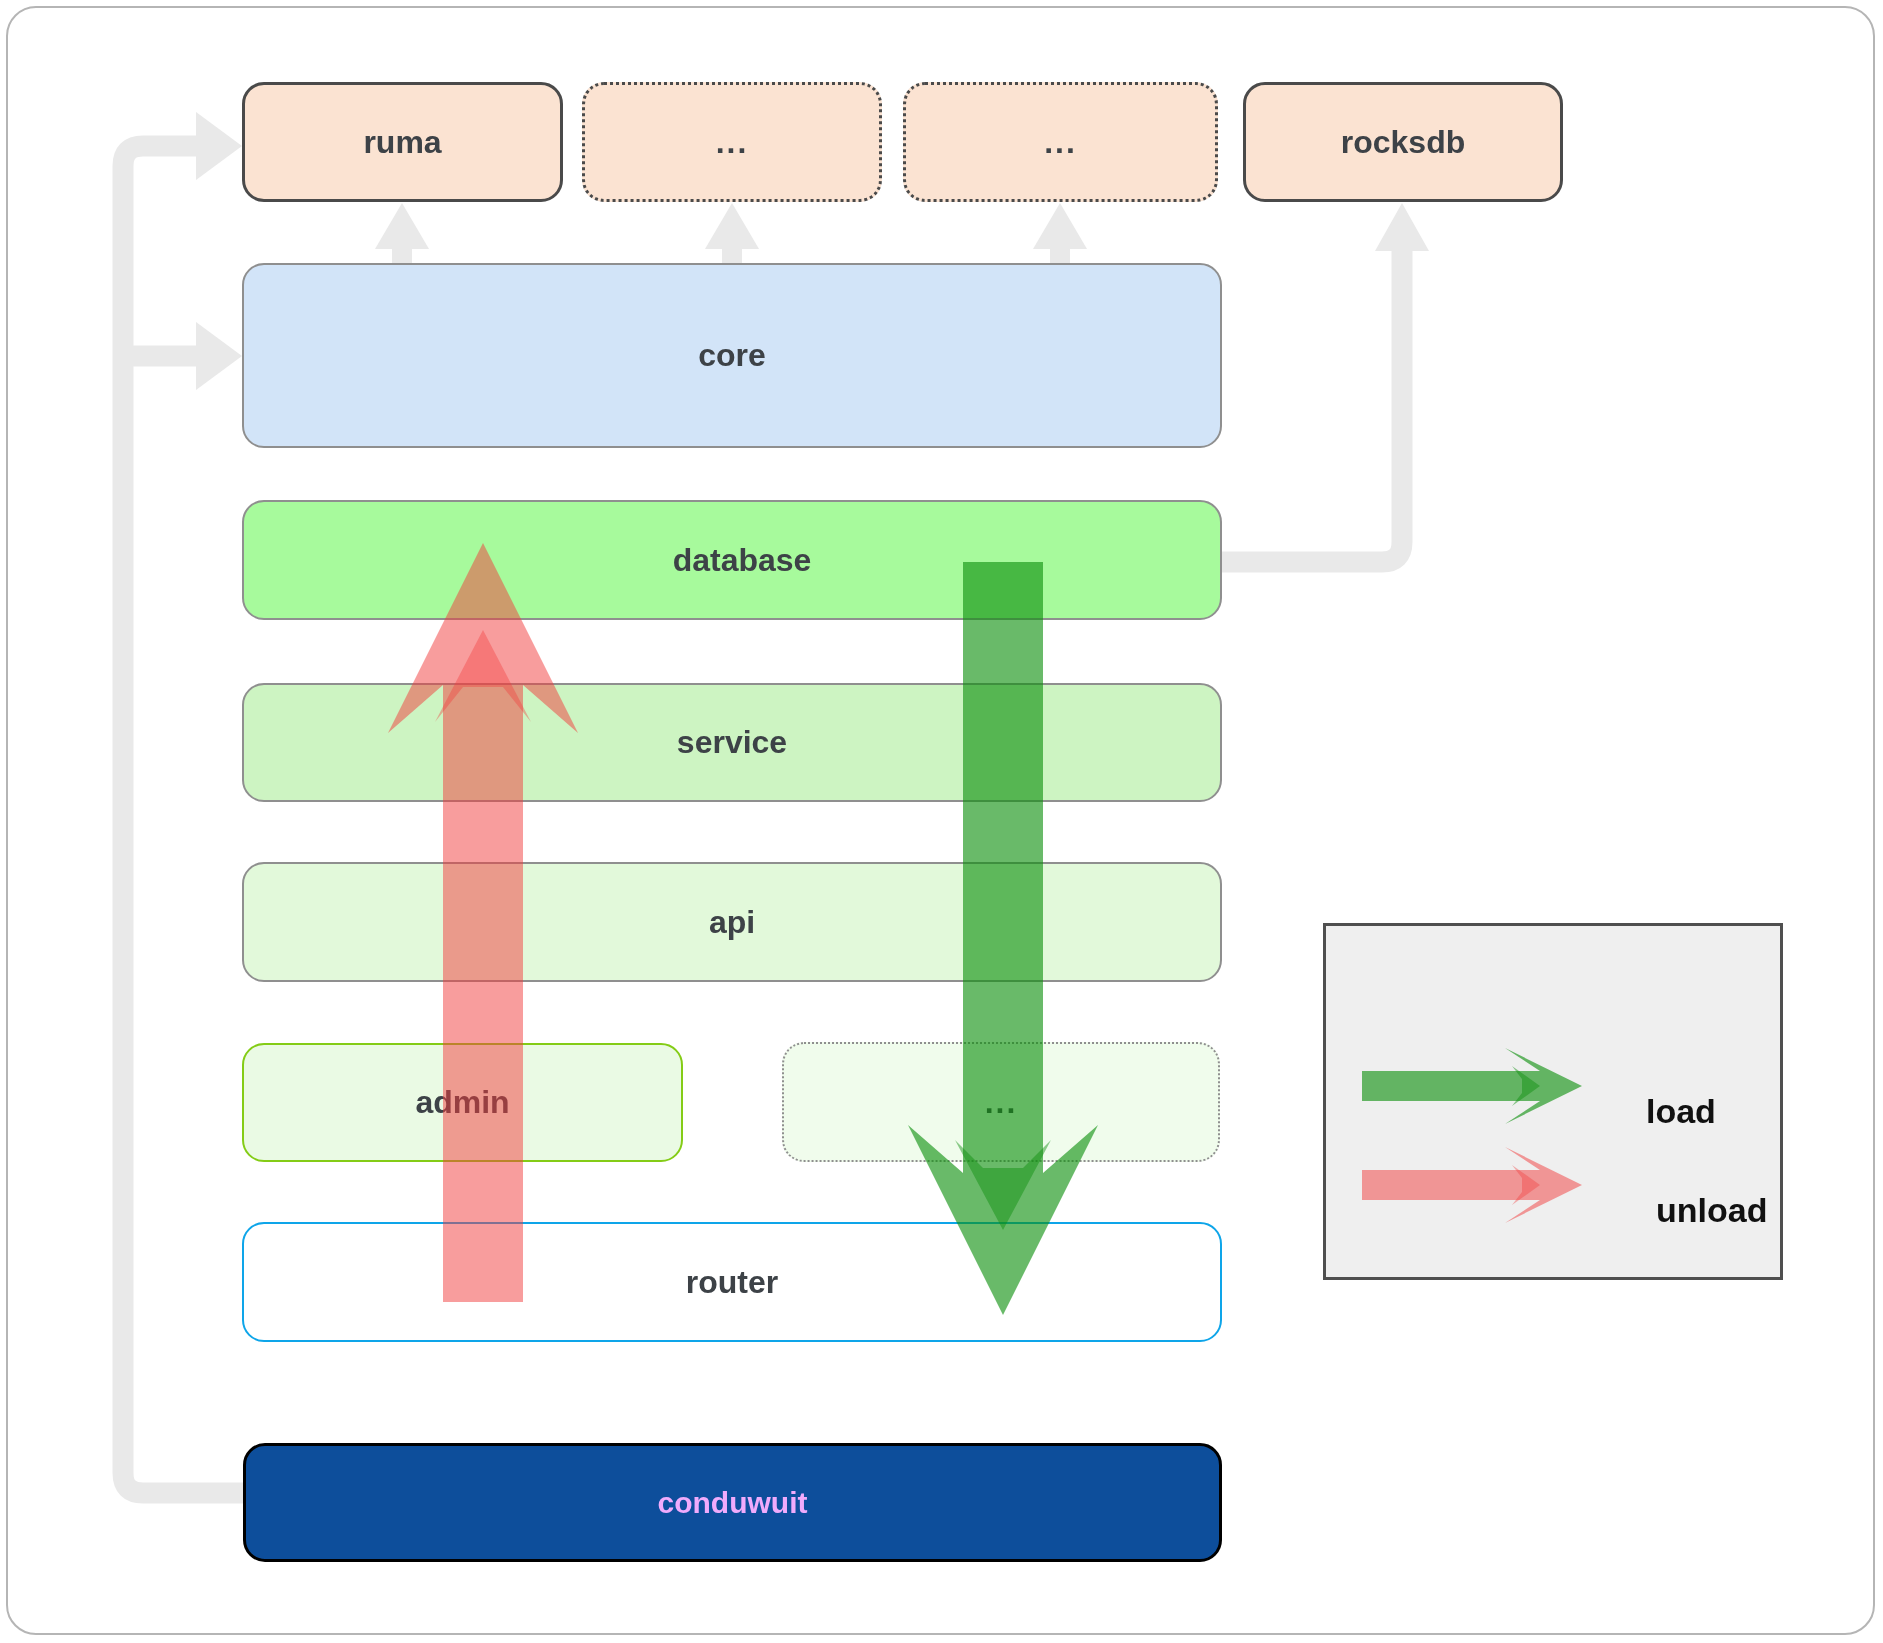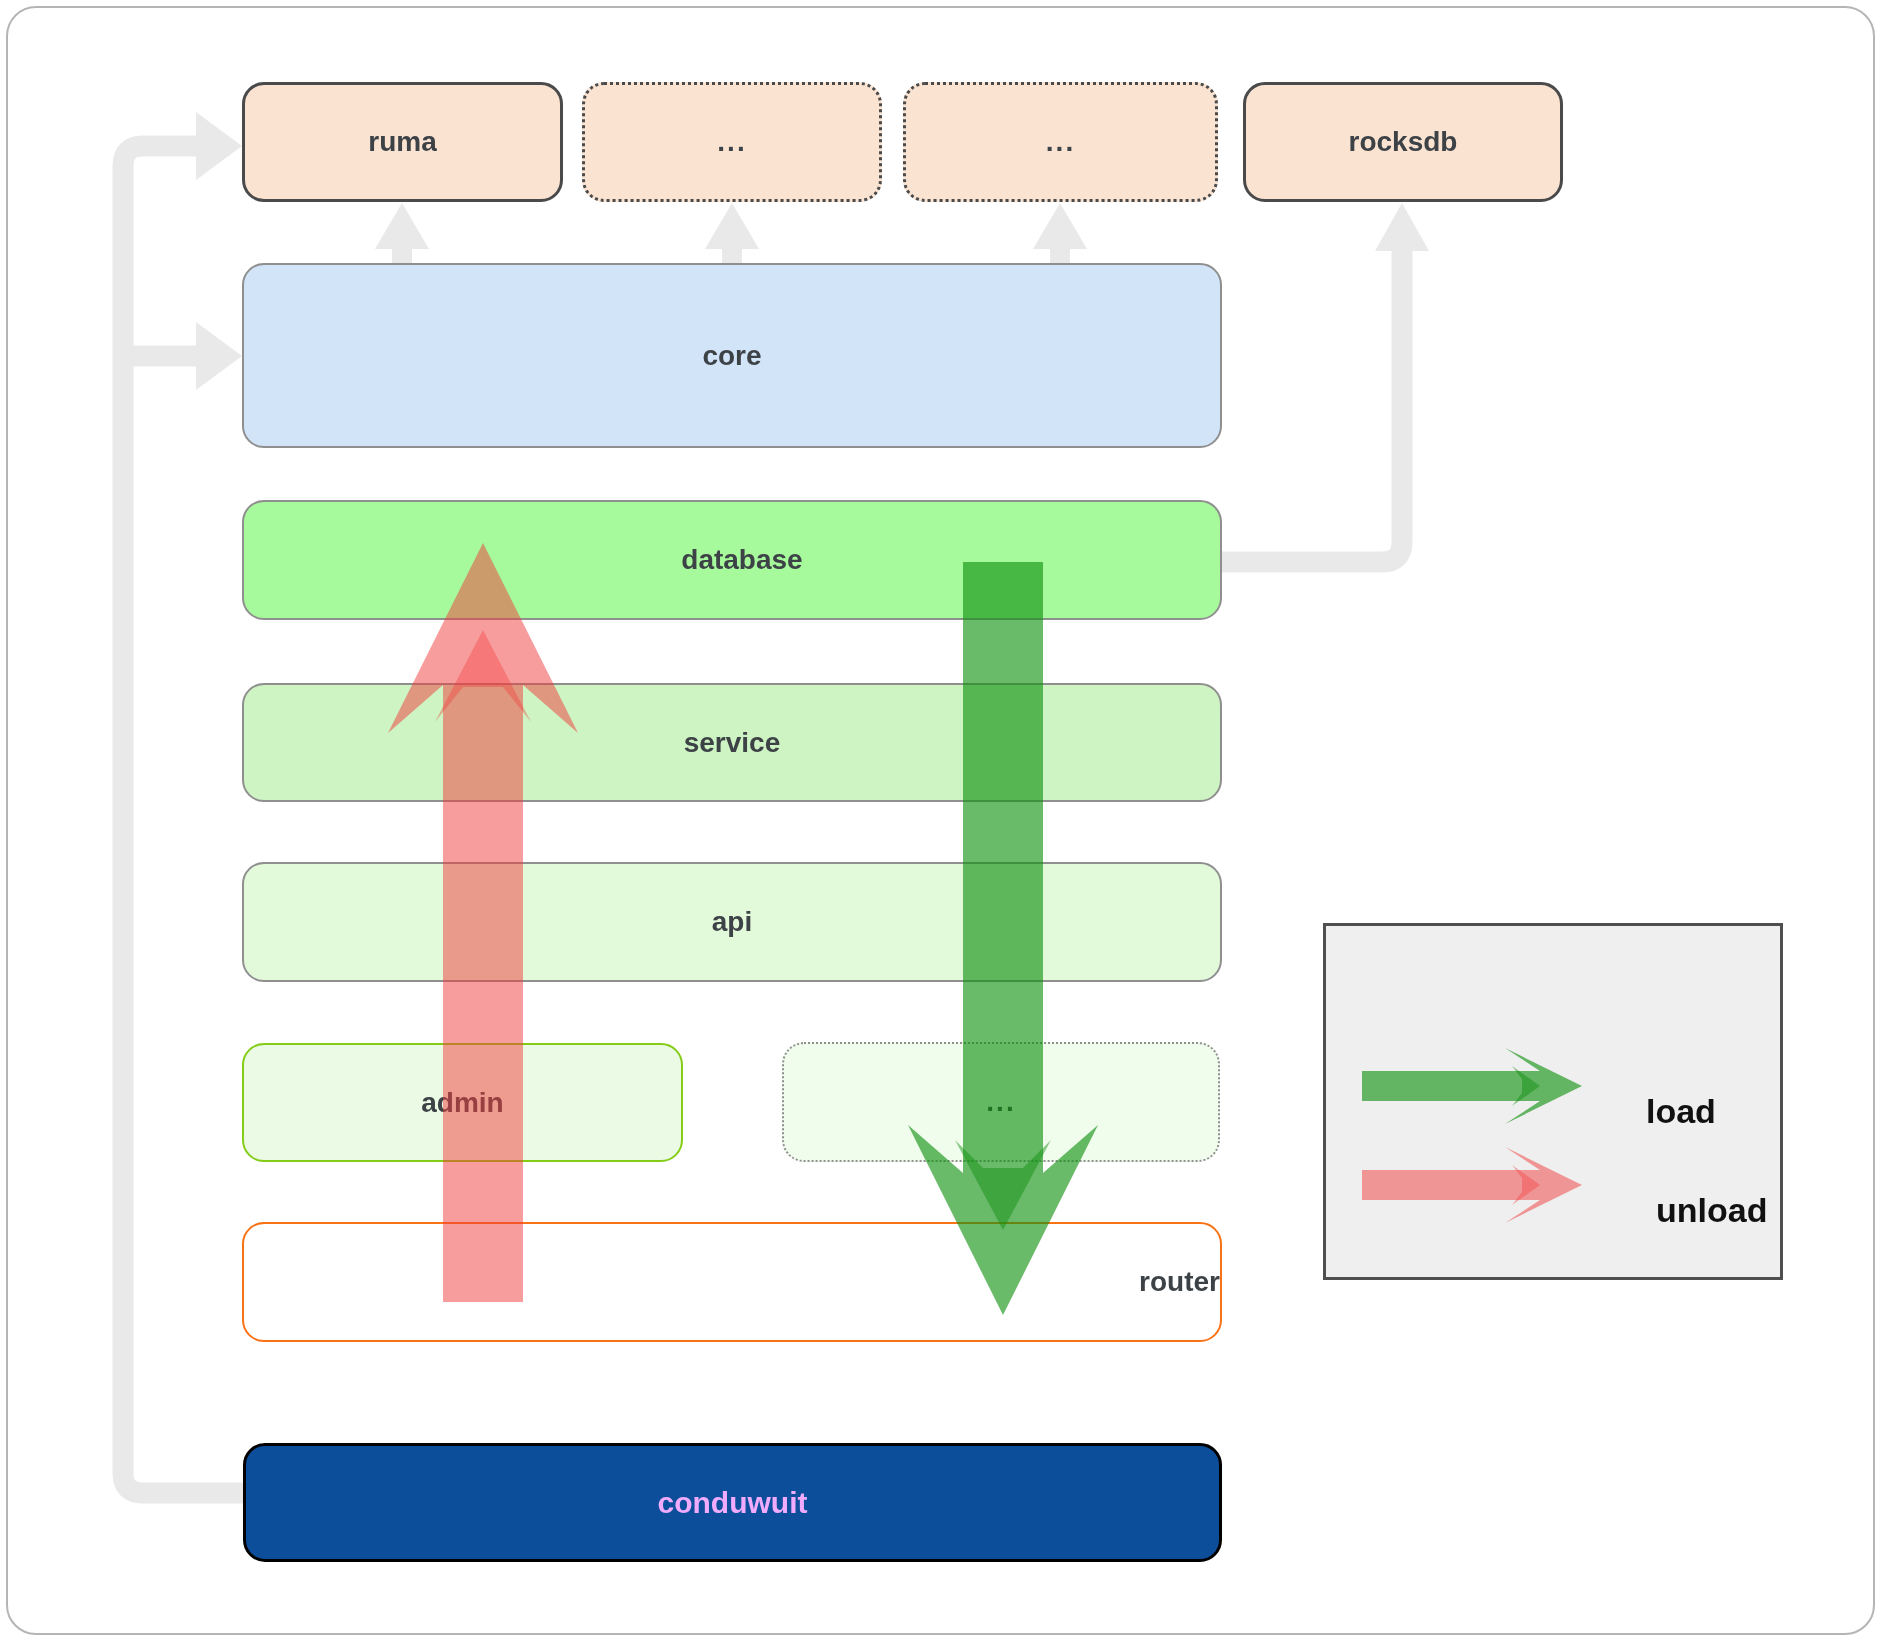--- a/index.html
+++ b/index.html
@@ -4,31 +4,31 @@
 <style>
   html,body{margin:0;padding:0;background:#ffffff;width:1883px;height:1643px;
     font-family:"Liberation Sans",sans-serif;}
   #stage{position:relative;width:1883px;height:1643px;overflow:hidden;}
   .frame{position:absolute;left:6px;top:6px;width:1869px;height:1629px;
     border:2px solid #b5b5b5;border-radius:30px;box-sizing:border-box;}
   svg.layer{position:absolute;left:0;top:0;pointer-events:none;}
   #connectors{z-index:1;}
   #flows{z-index:3;}
   .box{position:absolute;display:flex;align-items:center;justify-content:center;
-    border-radius:22px;font-size:28px;font-weight:600;color:#3d4247;
+    border-radius:22px;font-size:32px;font-weight:600;color:#3d4247;
     box-sizing:border-box;z-index:2;}
   .peach{background:#fbe3d2;border:3px solid #4a4a4a;}
   .peach-dotted{background:#fbe3d2;border:3px dotted #4a4a4a;}
   .blue{background:#d2e4f8;border:2px solid #8f8f8f;}
   .green1{background:#a7fa9c;border:2px solid #8f8f8f;}
   .green2{background:#cdf4c2;border:2px solid #8f8f8f;}
   .green3{background:#e2f9da;border:2px solid #8f8f8f;}
   .green4{background:#eafae4;border:2px solid #84cc16;}
   .green4-dotted{background:#f0fcec;border:2.5px dotted #8f8f8f;}
-  .white{background:#ffffff;border:2px solid #f97316;justify-content:flex-end;}
+  .white{background:#ffffff;border:2px solid #0ea5e9;}
   .navy{background:#0d4e9b;border:3px solid #000000;color:#f0abfc;font-size:30px;}
   .dots-label{letter-spacing:2px;font-weight:700;}
   #legend{position:absolute;left:1323px;top:923px;width:460px;height:357px;
     background:#efefef;border:3px solid #4f4f4f;box-sizing:border-box;z-index:2;}
   #legend .title{position:absolute;top:22px;left:0;width:100%;text-align:center;
     font-size:40px;font-weight:600;color:#0a0a0a;}
   .legend-row{position:absolute;left:36px;display:flex;align-items:flex-end;}
   .legend-row .lbl{font-size:34px;font-weight:600;color:#111111;margin-left:44px;}
 </style>
 </head>

